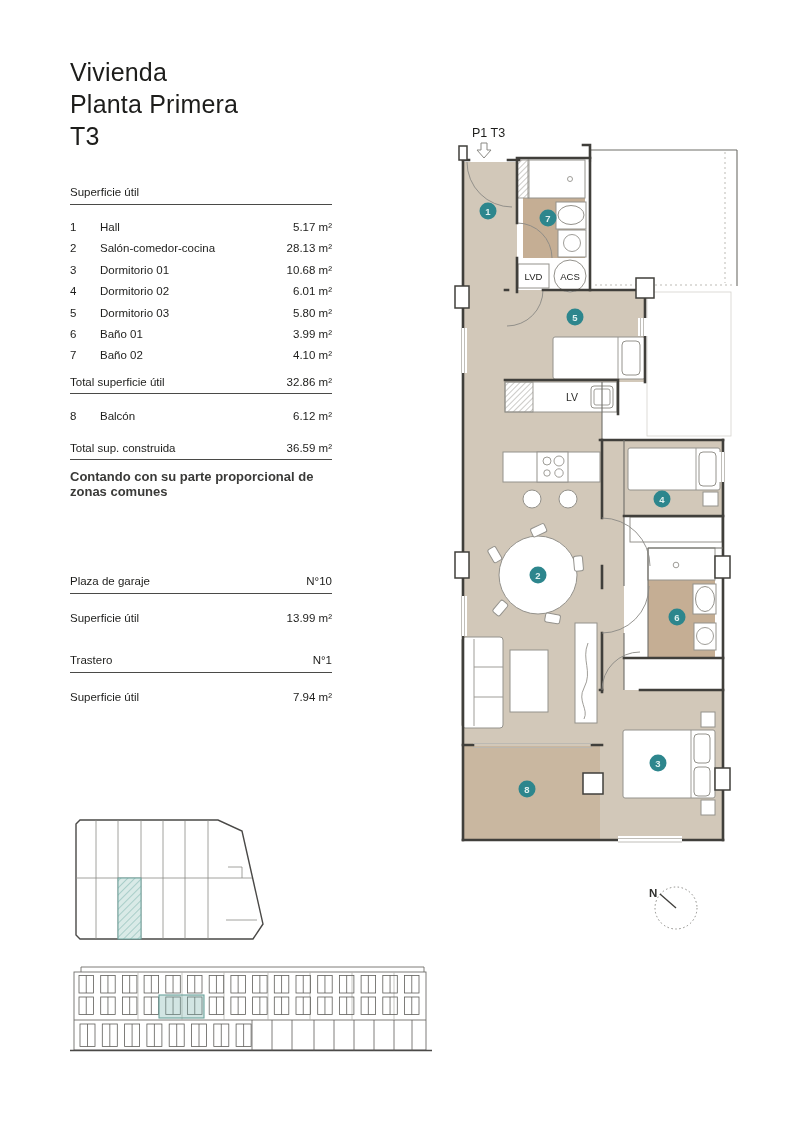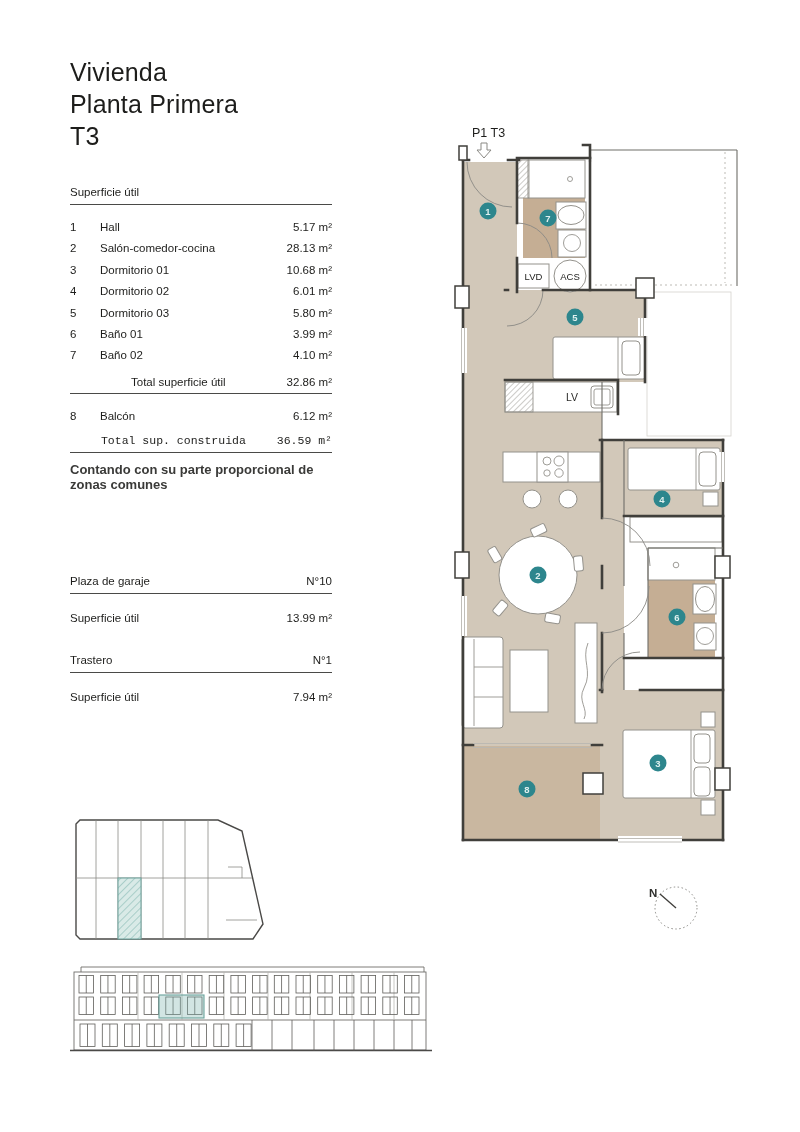--- a/index.html
+++ b/index.html
@@ -11,21 +11,21 @@
   
   #title{left:70px;top:56px;width:320px;font-size:25px;line-height:32px;font-weight:500;letter-spacing:.2px;}
   #surface{left:70px;top:186px;width:262px;font-size:11.5px;}
   .sec-head{padding-bottom:6px;border-bottom:1px solid #4a4a48;}
   .rows{margin-top:12px;}
   .trow{display:flex;line-height:21.4px;}
   .trow .num{width:30px;flex:0 0 30px;}
   .trow .lbl{flex:1;}
   .trow .val{text-align:right;white-space:nowrap;}
   .total-row{display:flex;margin-top:7px;line-height:16px;padding-bottom:3px;border-bottom:1px solid #4a4a48;}
-  .total-row .lbl{flex:1;text-align:center;}
+  .total-row .lbl{flex:1;}
   .note{margin-top:9px;font-size:13px;color:#3a3a38;font-weight:bold;}
   #garage{left:70px;top:574px;width:262px;font-size:11.5px;}
   .g-head{display:flex;padding-bottom:5px;border-bottom:1px solid #4a4a48;line-height:14px;align-items:center;}
   .g-head .lbl{flex:1;}
   .g-area{display:flex;margin-top:17px;line-height:14px;}
   .g-area .lbl{flex:1;}
   .mt26{margin-top:28px;gap:30px;}
   
   svg text{font-family:"Liberation Sans", sans-serif;}
   .wall{stroke:#403f3b;stroke-width:2.6;fill:none;stroke-linecap:square;}
@@ -91,21 +91,21 @@
   </div>
   <div class="total-row">
     <span class="lbl">Total superficie útil</span>
     <span class="val">32.86 m²</span>
   </div>
   <div class="trow" style="margin-top:12px;">
     <span class="num">8</span>
     <span class="lbl">Balcón</span>
     <span class="val">6.12 m²</span>
   </div>
-  <div class="total-row" style="margin-top:6px;font-family:Liberation Mono, monospace;">
+  <div class="total-row" style="margin-top:13px;">
     <span class="lbl">Total sup. construida</span>
     <span class="val">36.59 m²</span>
   </div>
   <div class="note">Contando con su parte proporcional de zonas comunes</div>
 </div>
 
 <div class="abs" id="garage">
   <div class="g-head">
     <span class="lbl">Plaza de garaje</span>
     <span class="val">N°10</span>

